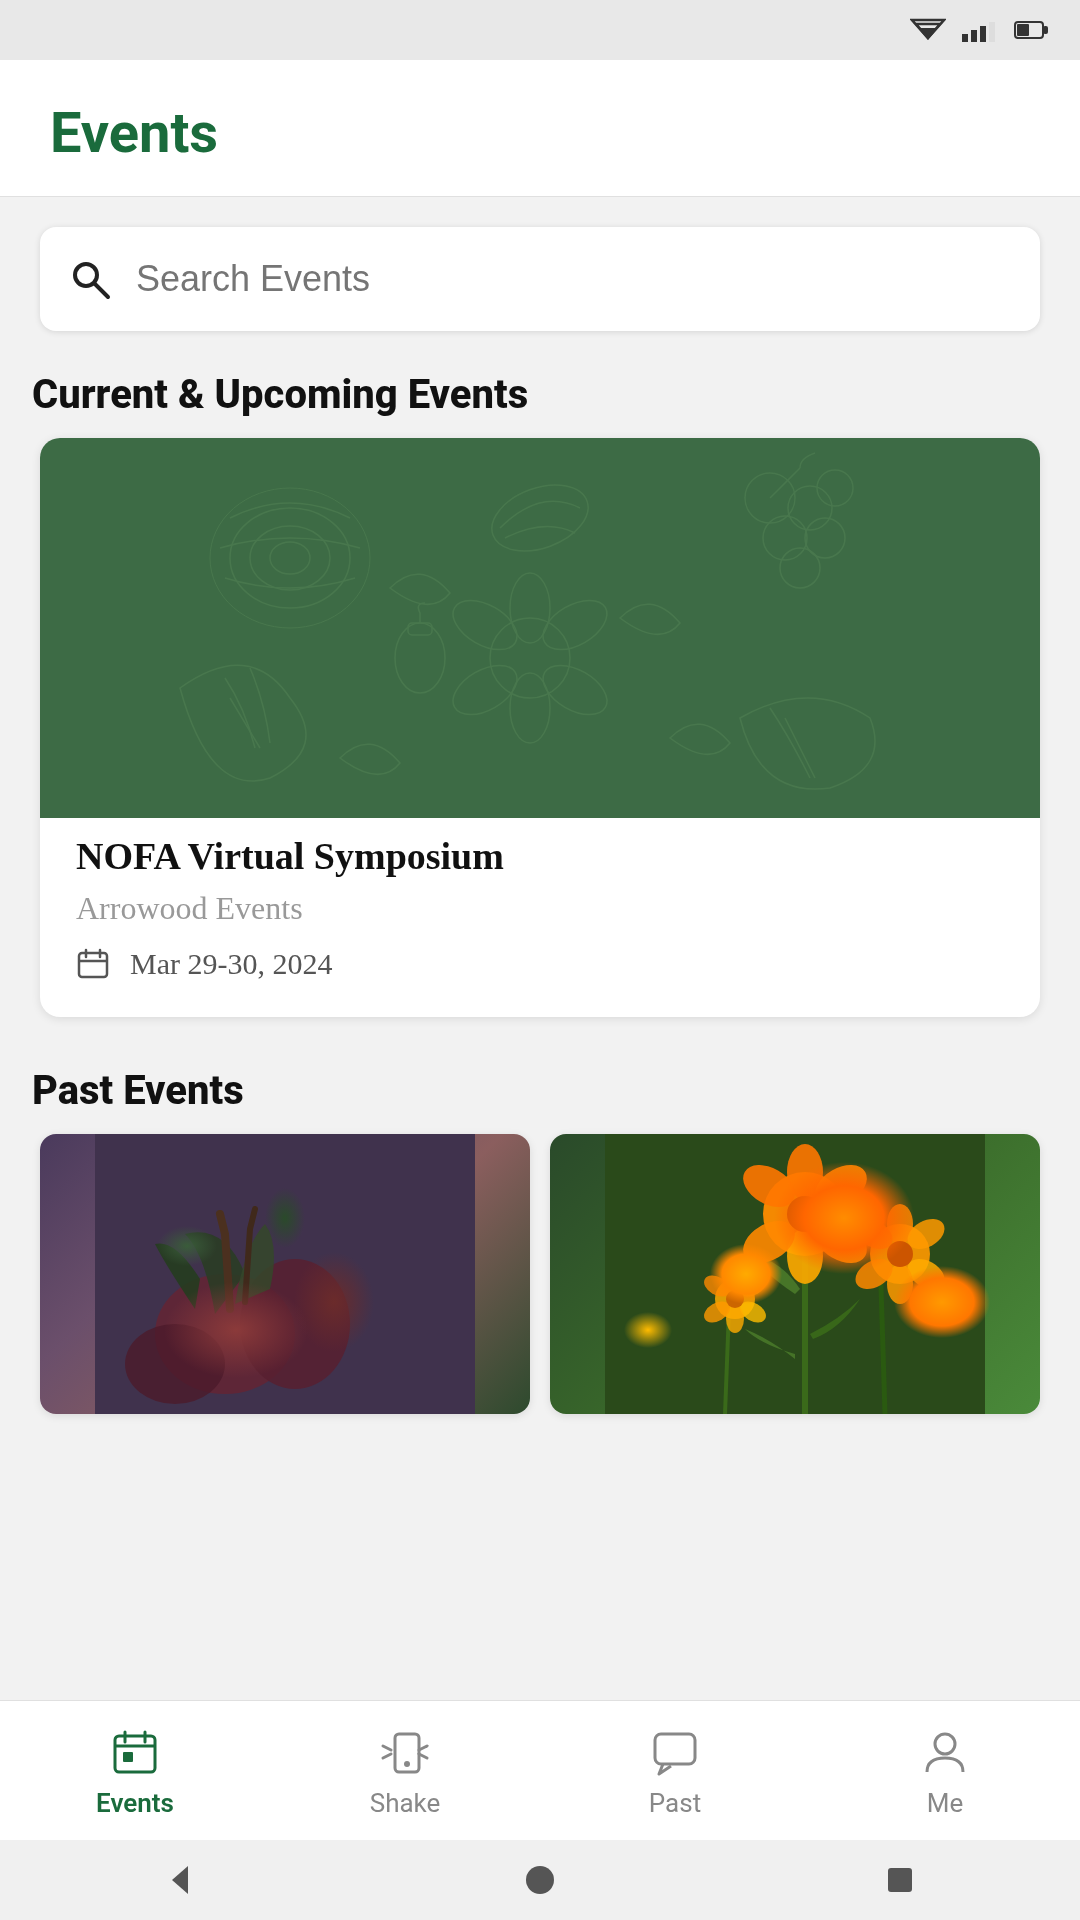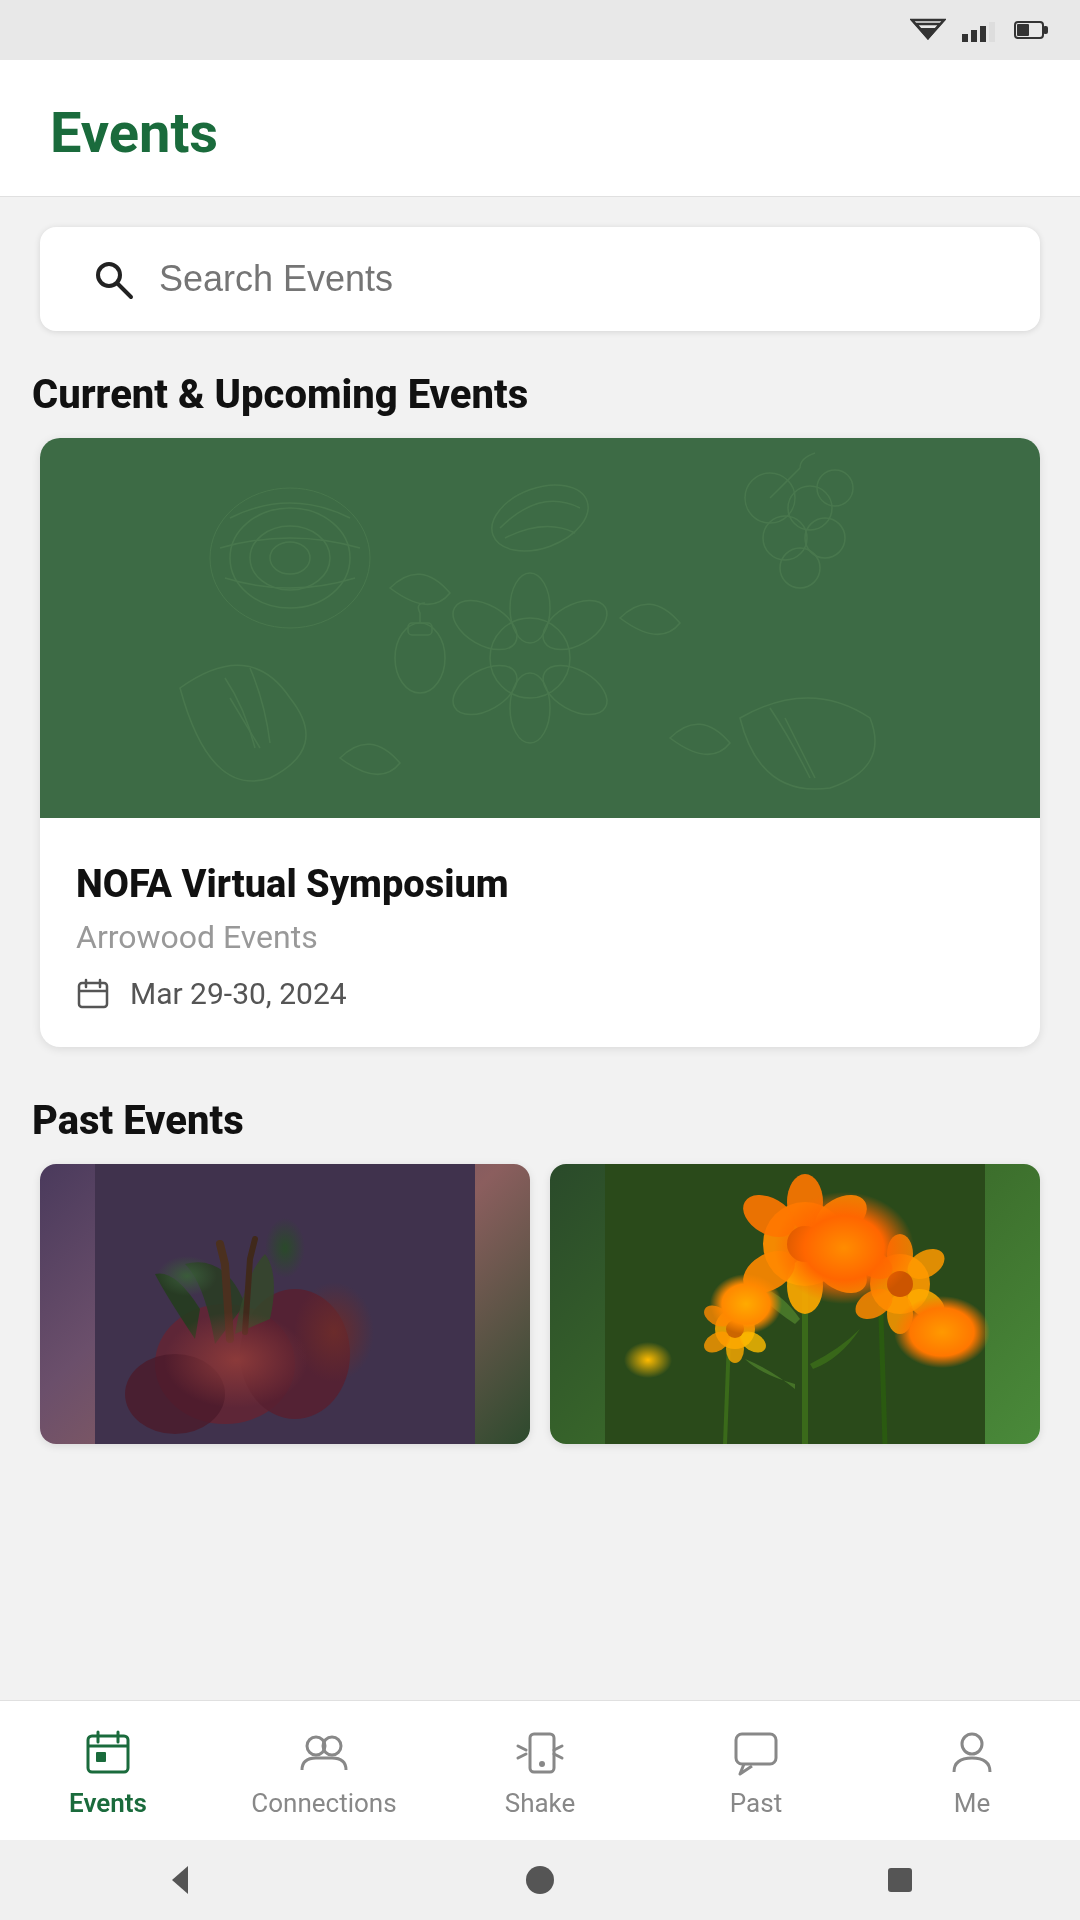--- a/index.html
+++ b/index.html
@@ -40,21 +40,21 @@
 
     .header-title {
       font-size: 56px;
       font-weight: 700;
       color: #1a6b3c;
     }
 
     
     .search-container {
       background: #ffffff;
-      padding: 30px 51px;
+      padding: 30px 28px;
       margin: 30px 40px;
       border-radius: 16px;
       box-shadow: 0 1px 6px rgba(0,0,0,0.12);
       display: flex;
       align-items: center;
       gap: 24px;
     }
 
     .search-input {
       border: none;
@@ -90,21 +90,22 @@
       overflow: hidden;
     }
 
     
     .botanical-bg {
       width: 100%;
       height: 100%;
     }
 
     .featured-info {
-      padding: 44px 36px 36px 36px;
+      padding: 16px 36px 36px 36px;
+      font-family: Liberation Serif, serif;
     }
 
     .featured-title {
       font-size: 38px;
       font-weight: 800;
       color: #111;
       margin-bottom: 12px;
     }
 
     .featured-location {
@@ -435,30 +436,20 @@
         <rect x="6" y="10" width="40" height="36" rx="4" fill="none" stroke="#1a6b3c" stroke-width="3"></rect>
         <line x1="6" y1="20" x2="46" y2="20" stroke="#1a6b3c" stroke-width="3"></line>
         <line x1="16" y1="6" x2="16" y2="16" stroke="#1a6b3c" stroke-width="3" stroke-linecap="round"></line>
         <line x1="36" y1="6" x2="36" y2="16" stroke="#1a6b3c" stroke-width="3" stroke-linecap="round"></line>
         <rect x="14" y="26" width="10" height="10" rx="1" fill="#1a6b3c"></rect>
       </svg>
     </div>
     <span class="nav-label active">Events</span>
   </div>
 
-  <div class="nav-item">
-    <div class="nav-icon">
-      <svg width="52" height="52" viewBox="0 0 52 52">
-        <circle cx="18" cy="20" r="9" fill="none" stroke="#888" stroke-width="3"></circle>
-        <circle cx="34" cy="20" r="9" fill="none" stroke="#888" stroke-width="3"></circle>
-        <path d="M4,44 Q4,32 18,32 Q26,32 26,32 Q26,32 34,32 Q48,32 48,44" fill="none" stroke="#888" stroke-width="3"></path>
-      </svg>
-    </div>
-    <span class="nav-label">Connections</span>
-  </div>
 
   <div class="nav-item">
     <div class="nav-icon">
       <svg width="52" height="52" viewBox="0 0 52 52">
 
         <rect x="16" y="8" width="24" height="38" rx="4" fill="none" stroke="#888" stroke-width="3"></rect>
         <line x1="4" y1="20" x2="12" y2="24" stroke="#888" stroke-width="3" stroke-linecap="round"></line>
         <line x1="4" y1="32" x2="12" y2="28" stroke="#888" stroke-width="3" stroke-linecap="round"></line>
         <line x1="48" y1="20" x2="40" y2="24" stroke="#888" stroke-width="3" stroke-linecap="round"></line>
         <line x1="48" y1="32" x2="40" y2="28" stroke="#888" stroke-width="3" stroke-linecap="round"></line>

